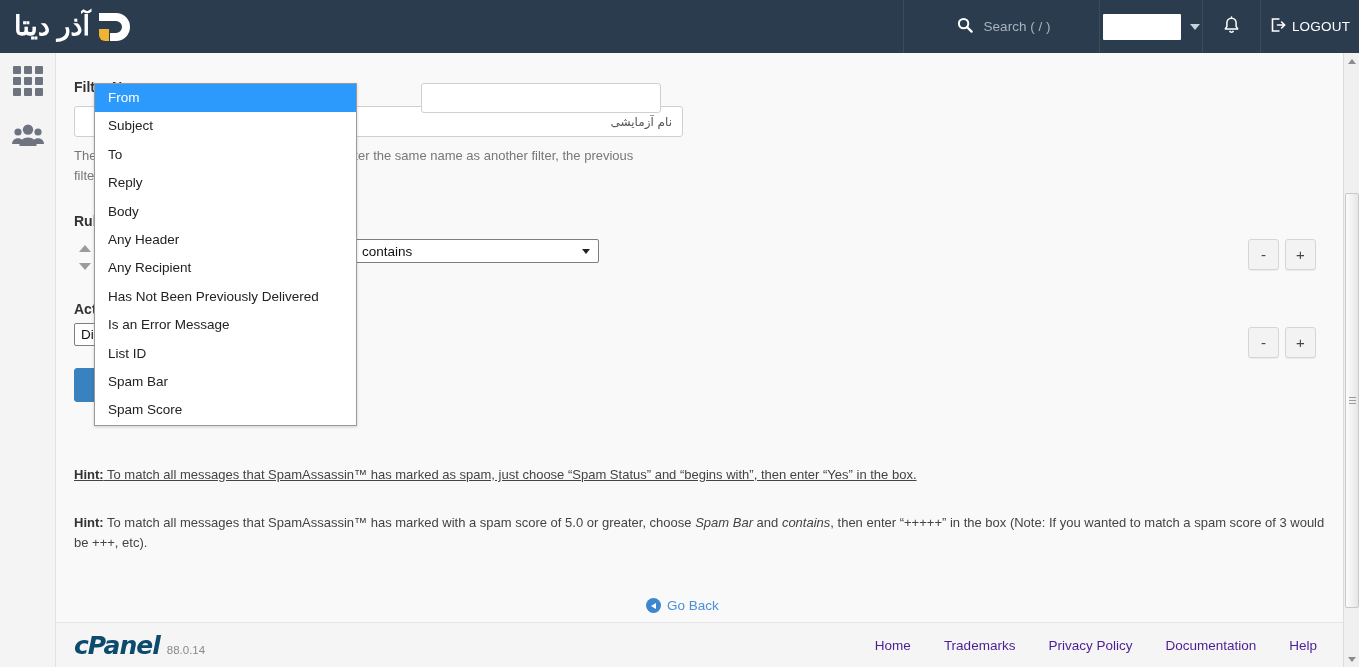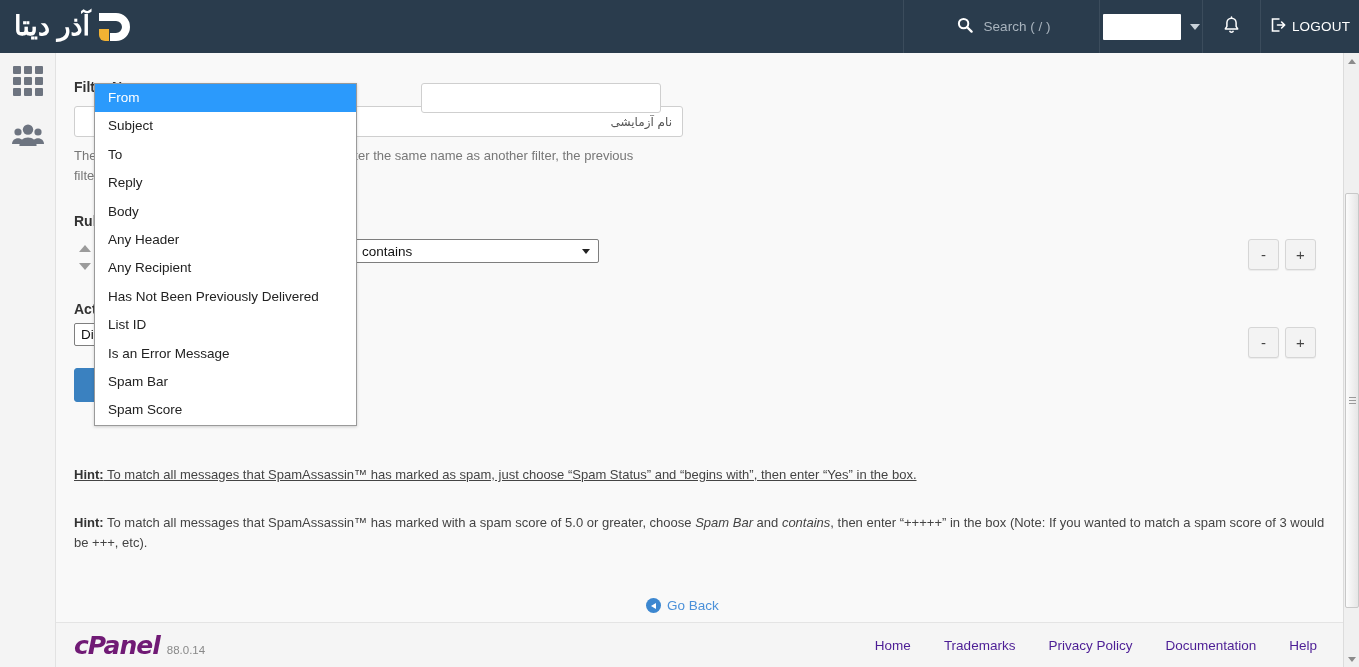--- a/index.html
+++ b/index.html
@@ -202,21 +202,21 @@
   .footer {
     position: absolute; left: 56px; bottom: 0;
     width: 1287px; height: 45px;
     background: #f5f5f5; border-top: 1px solid #e4e4e4;
     display: flex; align-items: center;
   }
   .cpanel-logo {
     margin-left: 18px; display:flex; align-items:baseline; gap:7px;
   }
   .cpanel-word {
-    color: #701a75; font-weight: bold; font-style: italic;
+    color: #0c4a6e; font-weight: bold; font-style: italic;
     font-size: 25px; letter-spacing: -1px;
     font-family: "DejaVu Sans", sans-serif;
   }
   .cpanel-ver { color:#8a8a8a; font-size: 11.5px; }
   .foot-spacer { flex:1; }
   .foot-links { display:flex; gap: 33px; padding-right: 26px; }
   .foot-links a { color: #4c1d95; font-size: 13.5px; text-decoration: none; }
 
   
   .scrollbar {
@@ -371,22 +371,22 @@
 
       <div class="dropdown" id="dd-list">
           <div class="dd-item sel-hi">From</div>
           <div class="dd-item">Subject</div>
           <div class="dd-item">To</div>
           <div class="dd-item">Reply</div>
           <div class="dd-item">Body</div>
           <div class="dd-item">Any Header</div>
           <div class="dd-item">Any Recipient</div>
           <div class="dd-item">Has Not Been Previously Delivered</div>
+          <div class="dd-item">Is an Error Message</div>
           <div class="dd-item">List ID</div>
-          <div class="dd-item">Is an Error Message</div>
           <div class="dd-item">Spam Bar</div>
           <div class="dd-item">Spam Score</div>
         </div>
     </div>
 
     <div class="hint hint-1">
       <b>Hint:</b><span> To match all messages that SpamAssassin™ has marked as spam, just choose “Spam Status” and “begins with”, then enter “Yes” in the box.</span>
     </div>
 
     <div class="hint hint-2">

